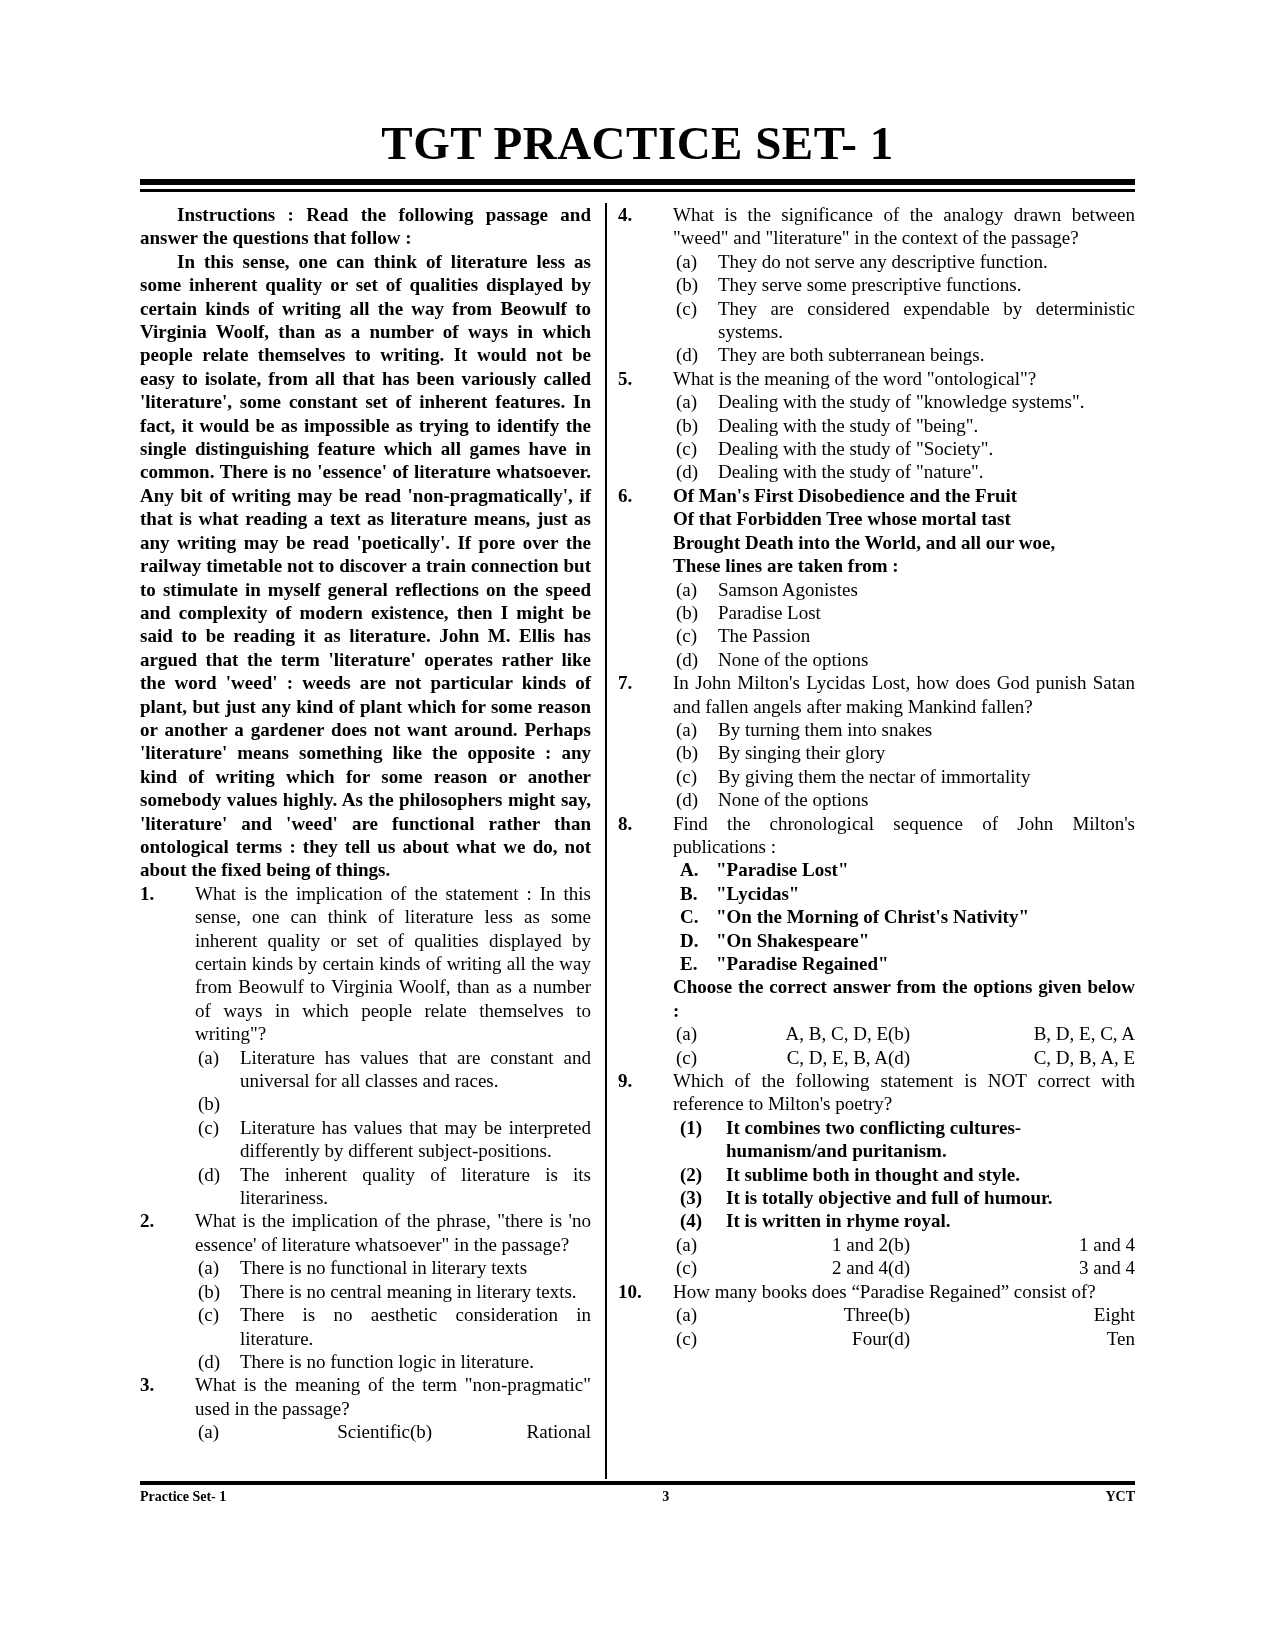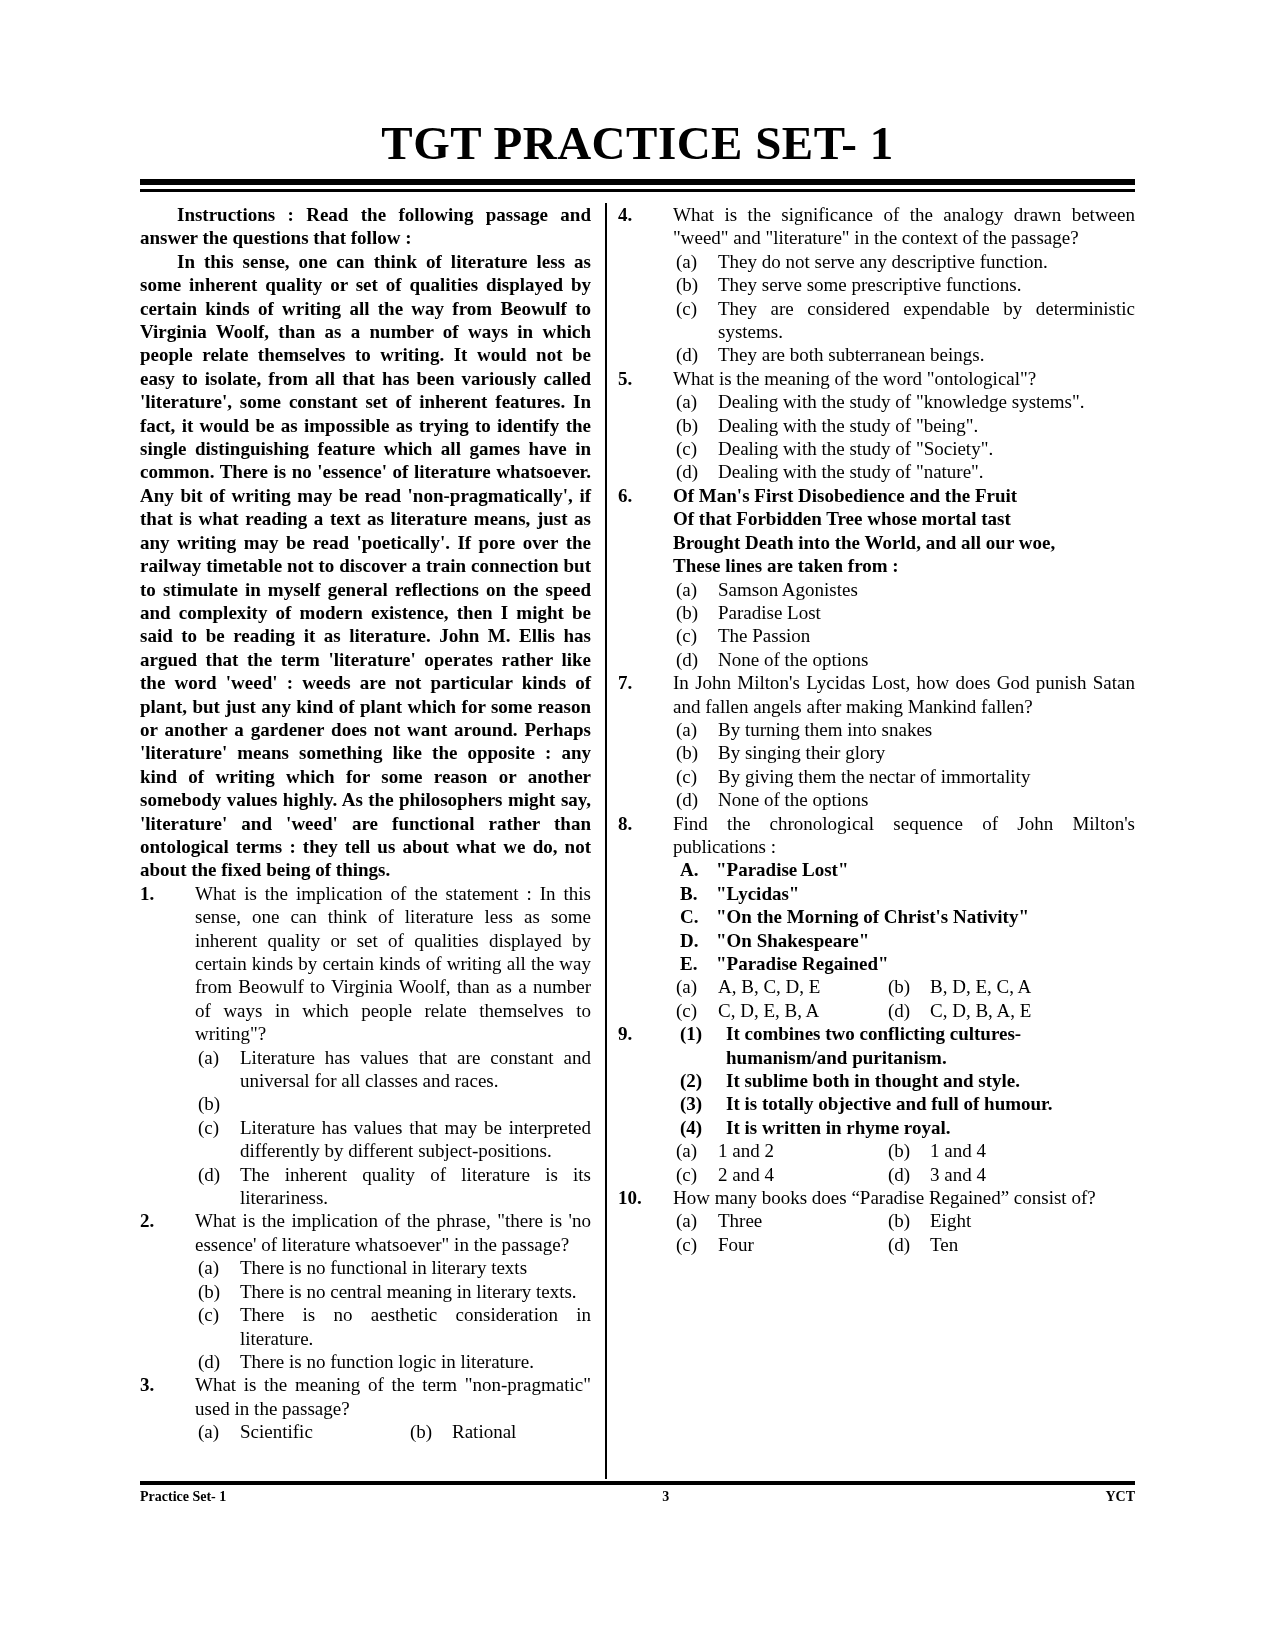--- a/index.html
+++ b/index.html
@@ -21,21 +21,21 @@
   .stem-line { font-weight:bold; }
   .item { display:flex; padding-left:7px; font-weight:bold; }
   .item-label.item-letter { width:36px; flex-shrink:0; }
   .item-label.item-num { width:46px; flex-shrink:0; }
   .note { font-weight:bold; text-align:justify; }
   .options { padding-left:3px; }
   .opt { display:flex; }
   .opt-label { width:42px; flex-shrink:0; }
   .opt-text { flex:1; text-align:justify; }
   .options.two-col { display:grid; grid-template-columns:212px 1fr; }
-  .options.two-col .opt-text { text-align:left;font-family:Liberation Serif, serif; }
+  .options.two-col .opt-text { text-align:right;font-family:Liberation Serif, serif; }
   .footer-rule { border-top:4px solid #000; margin-top:2px; }
   .footer { display:flex; justify-content:space-between; font-weight:bold; font-size:14px; padding-top:4px;align-items:center; }
 </style>
 </head>
 <body>
 
 <div class="page">
   <h1 class="title">TGT PRACTICE SET- 1</h1>
   <div class="rule"></div>
   <div class="content">
@@ -224,20 +224,21 @@
               <span class="item-text">"On the Morning of Christ's Nativity"</span>
             </div>
             <div class="item">
               <span class="item-label item-letter">D.</span>
               <span class="item-text">"On Shakespeare"</span>
             </div>
             <div class="item">
               <span class="item-label item-letter">E.</span>
               <span class="item-text">"Paradise Regained"</span>
             </div>
+            <div class="note">Choose the correct answer from the options given below :</div>
             <div class="options two-col">
               <div class="opt">
                 <span class="opt-label">(a)</span>
                 <span class="opt-text">A, B, C, D, E</span>
               </div>
               <div class="opt">
                 <span class="opt-label">(b)</span>
                 <span class="opt-text">B, D, E, C, A</span>
               </div>
               <div class="opt">
@@ -247,20 +248,21 @@
               <div class="opt">
                 <span class="opt-label">(d)</span>
                 <span class="opt-text">C, D, B, A, E</span>
               </div>
             </div>
           </div>
         </div>
         <div class="question">
           <div class="qnum">9.</div>
           <div class="qbody">
+            <div class="stem">Which of the following statement is NOT correct with reference to Milton's poetry?</div>
             <div class="item">
               <span class="item-label item-num">(1)</span>
               <span class="item-text">It combines two conflicting cultures-humanism/and puritanism.</span>
             </div>
             <div class="item">
               <span class="item-label item-num">(2)</span>
               <span class="item-text">It sublime both in thought and style.</span>
             </div>
             <div class="item">
               <span class="item-label item-num">(3)</span>

